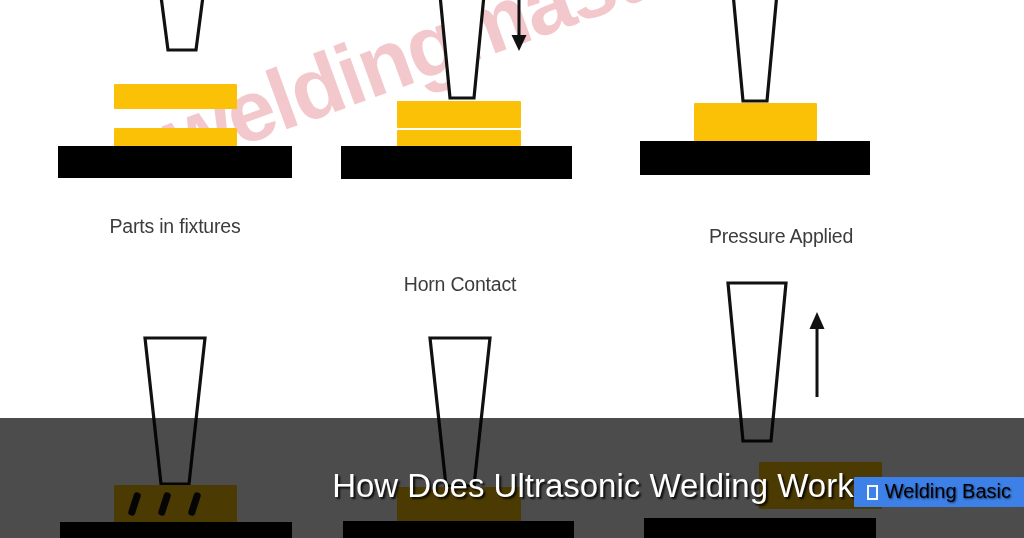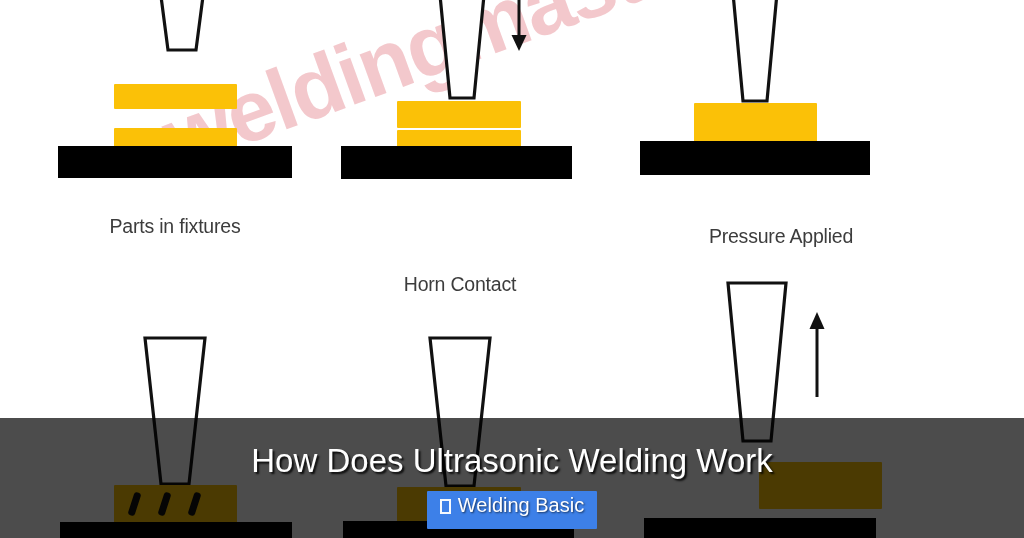--- a/index.html
+++ b/index.html
@@ -62,45 +62,45 @@
     left:0;right:0;bottom:0;
     top:418px;
     background:rgba(0,0,0,0.70);
     pointer-events:none;
   }
   .overlay-content{
     position:absolute;
     left:0;right:0;bottom:0;
     top:418px;
     display:flex;
-    flex-direction:column;
+    flex-direction:row;
     align-items:center;
-    justify-content:center;
+    justify-content:flex-end;
     padding-top:16px;
   }
   .vid-title{
     font-family:"Liberation Sans", sans-serif;
     font-size:33px;
     font-weight:normal;
     color:#ffffff;
     letter-spacing:0px;
     text-shadow:2px 2px 2px rgba(0,0,0,0.85);
     white-space:nowrap;
     line-height:1.1;
   }
   .chip{
     margin-top:12px;
     display:inline-flex;
     align-items:center;
     gap:7px;
     background:#3d80e8;
-    color:#ffffff;
+    color:#000000;
     font-size:20px;
     font-family:"Liberation Sans", sans-serif;
-    padding:3px 13px 12px 13px;
+    padding:3px 13px 4px 13px;
     text-shadow:1px 1px 2px rgba(0,0,0,0.6);
     white-space:nowrap;
     border-radius:1px;
   }
   .tofu{
     display:inline-block;
     width:11px;height:15px;
     border:2px solid #ffffff;
     opacity:0.95;
     position:relative;

